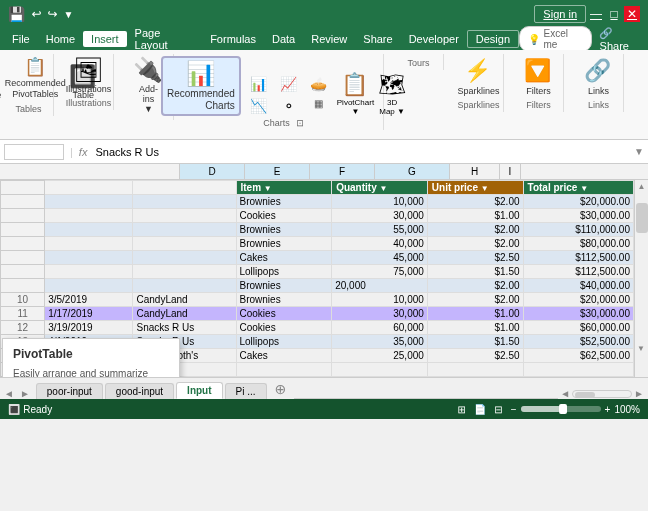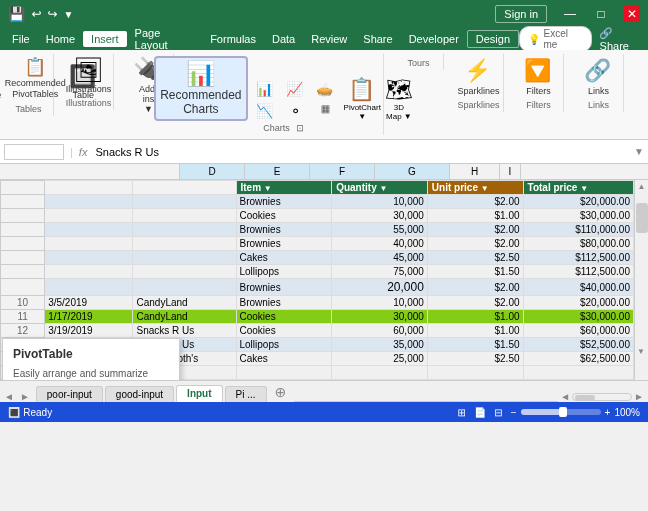--- a/index.html
+++ b/index.html
@@ -10,21 +10,21 @@
       background: #217346;
       color: white;
       height: 28px;
       display: flex;
       align-items: center;
       justify-content: space-between;
       padding: 0 8px;
     }
     .title-bar-left { display: flex; align-items: center; gap: 6px; }
     .title-bar-center { flex: 1; text-align: center; font-size: 12px; }
-    .title-bar-right { display: flex; align-items: center; gap: 15px; }
+    .title-bar-right { display: flex; align-items: center; gap: 2px; text-decoration: underline; }
     .win-btn { width: 16px; height: 16px; display: flex; align-items: center; justify-content: center; font-size: 12px; cursor: pointer; color: white; }
     .win-btn-close { background: #e81123; }
 
     
     .menu-bar {
       background: #217346;
       height: 22px;
       display: flex;
       align-items: center;
       padding: 0 4px;
@@ -186,21 +186,21 @@
       font-size: 14px;
       color: #888;
       cursor: pointer;
       border: none;
       background: transparent;
     }
     .sheet-nav { display: flex; align-items: center; gap: 2px; margin-right: 4px; color: #888; font-size: 10px; cursor: pointer; }
 
     
     .status-bar {
-      background: #1d4ed8;
+      background: #14532d;
       height: 20px;
       display: flex;
       align-items: center;
       padding: 0 8px;
       justify-content: space-between;
     }
     .status-left { color: white; font-size: 10px; }
     .status-right { display: flex; align-items: center; gap: 8px; color: white; font-size: 10px; }
     .zoom-control { display: flex; align-items: center; gap: 4px; }
 
@@ -333,21 +333,21 @@
       <div class="ribbon-group-label"></div>
     </div>
 
     <div class="ribbon-separator"></div>
 
     <div class="ribbon-group" style="min-width:200px;">
       <div class="ribbon-buttons">
 
         <div style="border:2px solid #aac; background:#deeeff; border-radius:4px; padding:2px 4px; display:flex; flex-direction:column; align-items:center; cursor:pointer; min-width:44px;">
           <span style="font-size:24px;">📊</span>
-          <span style="font-size:12px; text-align:center; line-height:1.2; color:#333;">Recommended<br>Charts</span>
+          <span style="font-size:10px; text-align:right; line-height:1.2; color:#333;">Recommended<br>Charts</span>
         </div>
 
         <div style="display:flex; flex-direction:column; gap:2px;">
           <div style="display:flex; gap:2px;">
             <div class="ribbon-btn-small">
               <span style="font-size:14px;">📊</span>
             </div>
             <div class="ribbon-btn-small">
               <span style="font-size:14px;">📈</span>
             </div>
@@ -554,34 +554,34 @@
           <td style="font-size:10px;padding:1px 3px;">Lollipops</td>
           <td style="font-size:10px;padding:1px 3px;text-align:right;">75,000</td>
           <td style="font-size:10px;padding:1px 3px;text-align:right;">$1.50</td>
           <td style="font-size:10px;padding:1px 3px;text-align:right;">$112,500.00</td>
         </tr>
         <tr style="background:#dce6f1;">
           <td class="row-num"></td>
           <td style="font-size:10px;padding:1px 3px;"></td>
           <td style="font-size:10px;padding:1px 3px;"></td>
           <td style="font-size:10px;padding:1px 3px;">Brownies</td>
-          <td style="font-size:12px;padding:1px 3px;text-align:right;">20,000</td>
+          <td style="font-size:10px;padding:1px 3px;">20,000</td>
           <td style="font-size:10px;padding:1px 3px;text-align:right;">$2.00</td>
           <td style="font-size:10px;padding:1px 3px;text-align:right;">$40,000.00</td>
         </tr>
         <tr>
           <td class="row-num">10</td>
           <td style="font-size:10px;padding:1px 3px;">3/5/2019</td>
           <td style="font-size:10px;padding:1px 3px;">CandyLand</td>
           <td style="font-size:10px;padding:1px 3px;">Brownies</td>
           <td style="font-size:10px;padding:1px 3px;text-align:right;">10,000</td>
           <td style="font-size:10px;padding:1px 3px;text-align:right;">$2.00</td>
           <td style="font-size:10px;padding:1px 3px;text-align:right;">$20,000.00</td>
         </tr>
-        <tr style="background:#84cc16;">
+        <tr style="background:#c4b5fd;">
           <td class="row-num">11</td>
           <td style="font-size:10px;padding:1px 3px;">1/17/2019</td>
           <td style="font-size:10px;padding:1px 3px;">CandyLand</td>
           <td style="font-size:10px;padding:1px 3px;">Cookies</td>
           <td style="font-size:10px;padding:1px 3px;text-align:right;">30,000</td>
           <td style="font-size:10px;padding:1px 3px;text-align:right;">$1.00</td>
           <td style="font-size:10px;padding:1px 3px;text-align:right;">$30,000.00</td>
         </tr>
         <tr>
           <td class="row-num">12</td>

